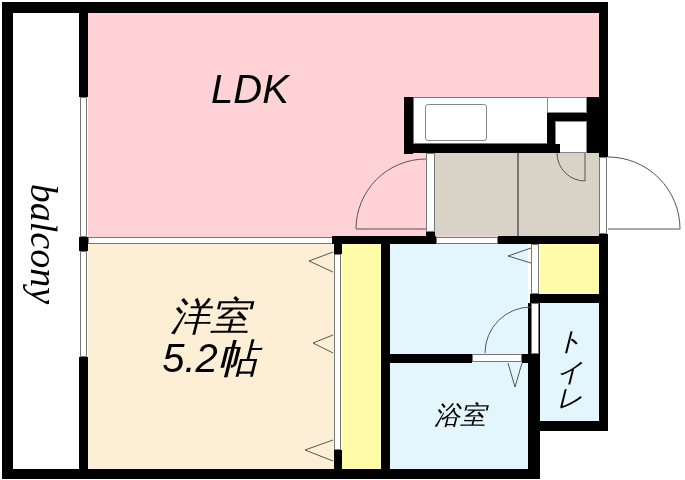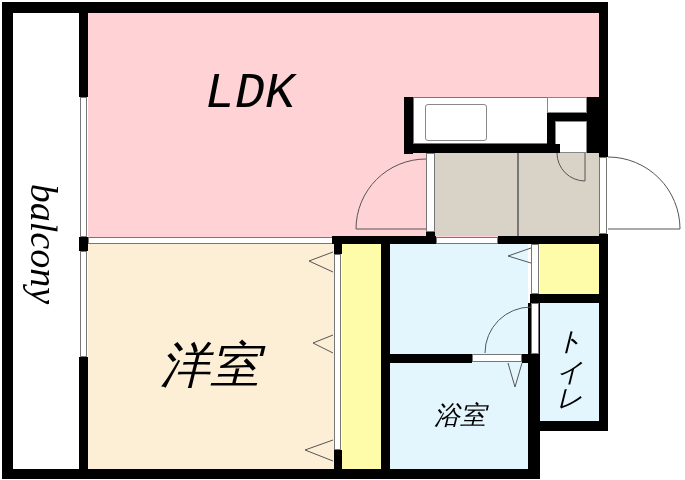--- a/index.html
+++ b/index.html
@@ -1,21 +1,21 @@
 <!DOCTYPE html>
 <html><head>
 <meta charset="utf-8">
 <style>
   html,body{margin:0;padding:0;background:#ffffff;}
   body{width:685px;height:480px;position:relative;overflow:hidden;font-family:"DejaVu Serif",serif;}
   .abs{position:absolute;}
   .wall{position:absolute;background:#000;}
   .room{position:absolute;}
   .label{position:absolute;text-align:center;color:#000;font-style:italic;line-height:1.05;white-space:nowrap;}
-  .big{font-family:Liberation Mono, monospace;font-size:50px;}
+  .big{font-family:Liberation Sans, sans-serif;font-size:40px;}
   .mid{font-family:"DejaVu Serif",serif;font-size:24px;}
   .win{position:absolute;background:#fff;border:1px solid #777;box-sizing:border-box;}
   svg{position:absolute;left:0;top:0;}
 </style>
 </head>
 <body>
 
 <div class="room" style="left:12px;top:12px;width:67px;height:456px;background:#fff;"></div>
 <div class="room" style="left:88px;top:12px;width:512px;height:228px;background:#ffd3d6;"></div>
 <div class="room" style="left:88px;top:244px;width:246px;height:226px;background:#fdefd5;"></div>
@@ -82,18 +82,19 @@
   <polyline points="333,252 309,261 333,272" fill="none" stroke="#555" stroke-width="1"></polyline>
   <polyline points="333,335 313,343 333,353" fill="none" stroke="#555" stroke-width="1"></polyline>
   <polyline points="333,440 305,450 333,461" fill="none" stroke="#555" stroke-width="1"></polyline>
   <polyline points="531,248 508,256 531,263" fill="none" stroke="#555" stroke-width="1"></polyline>
   <polyline points="508,363 515,387 522,363" fill="none" stroke="#555" stroke-width="1"></polyline>
 </svg>
 
 <div class="label big" style="left:140px;top:68px;width:220px;">
   <div>LDK</div>
 </div>
-<div class="label big" style="left:105px;top:295px;width:210px;margin-top:48px;">
+<div class="label big" style="left:105px;top:295px;width:210px;">
   <div>洋室</div>
+  <div>5.2帖</div>
 </div>
 <div class="label mid" style="left:410px;top:402px;width:100px;font-size:26px;">浴室</div>
 <div class="label mid" style="left:553px;top:312px;width:34px;writing-mode:vertical-rl;font-size:26px;line-height:34px;">トイレ</div>
 <div class="label" style="left:-37px;top:224px;width:160px;font-family:'Liberation Serif','DejaVu Serif',serif;font-size:38px;transform:rotate(90deg);">balcony</div>
 
 </body></html>

